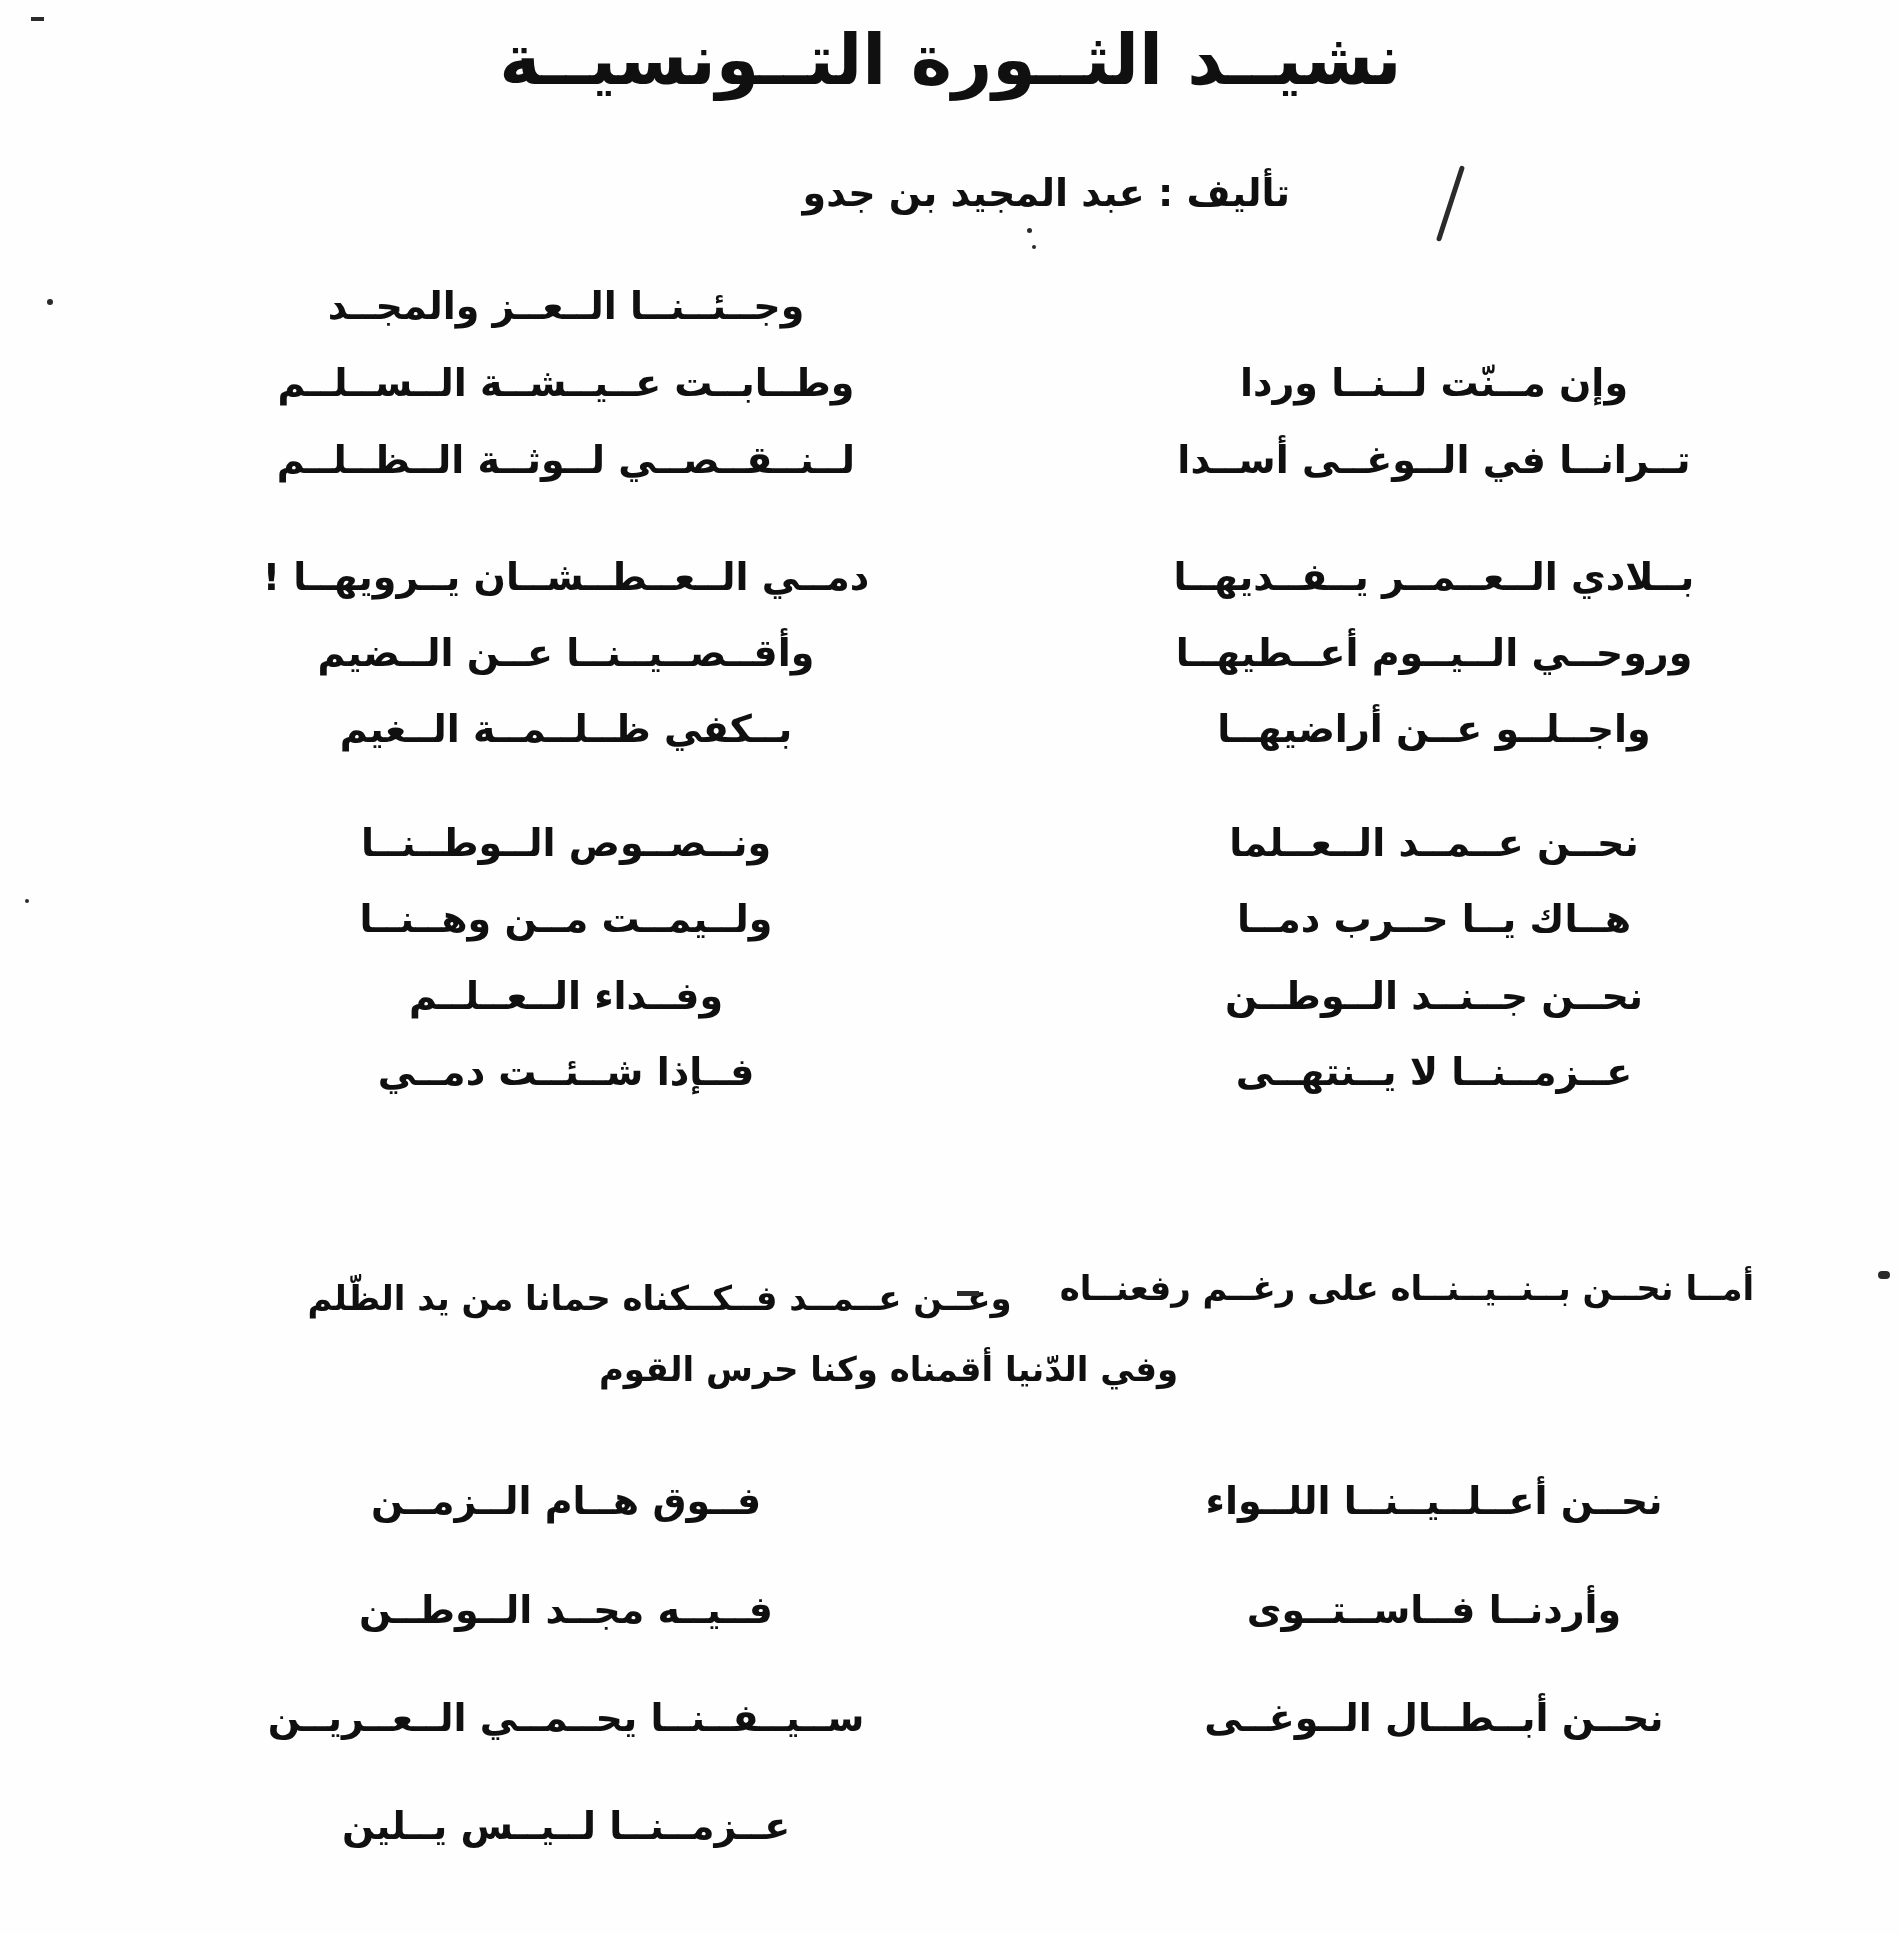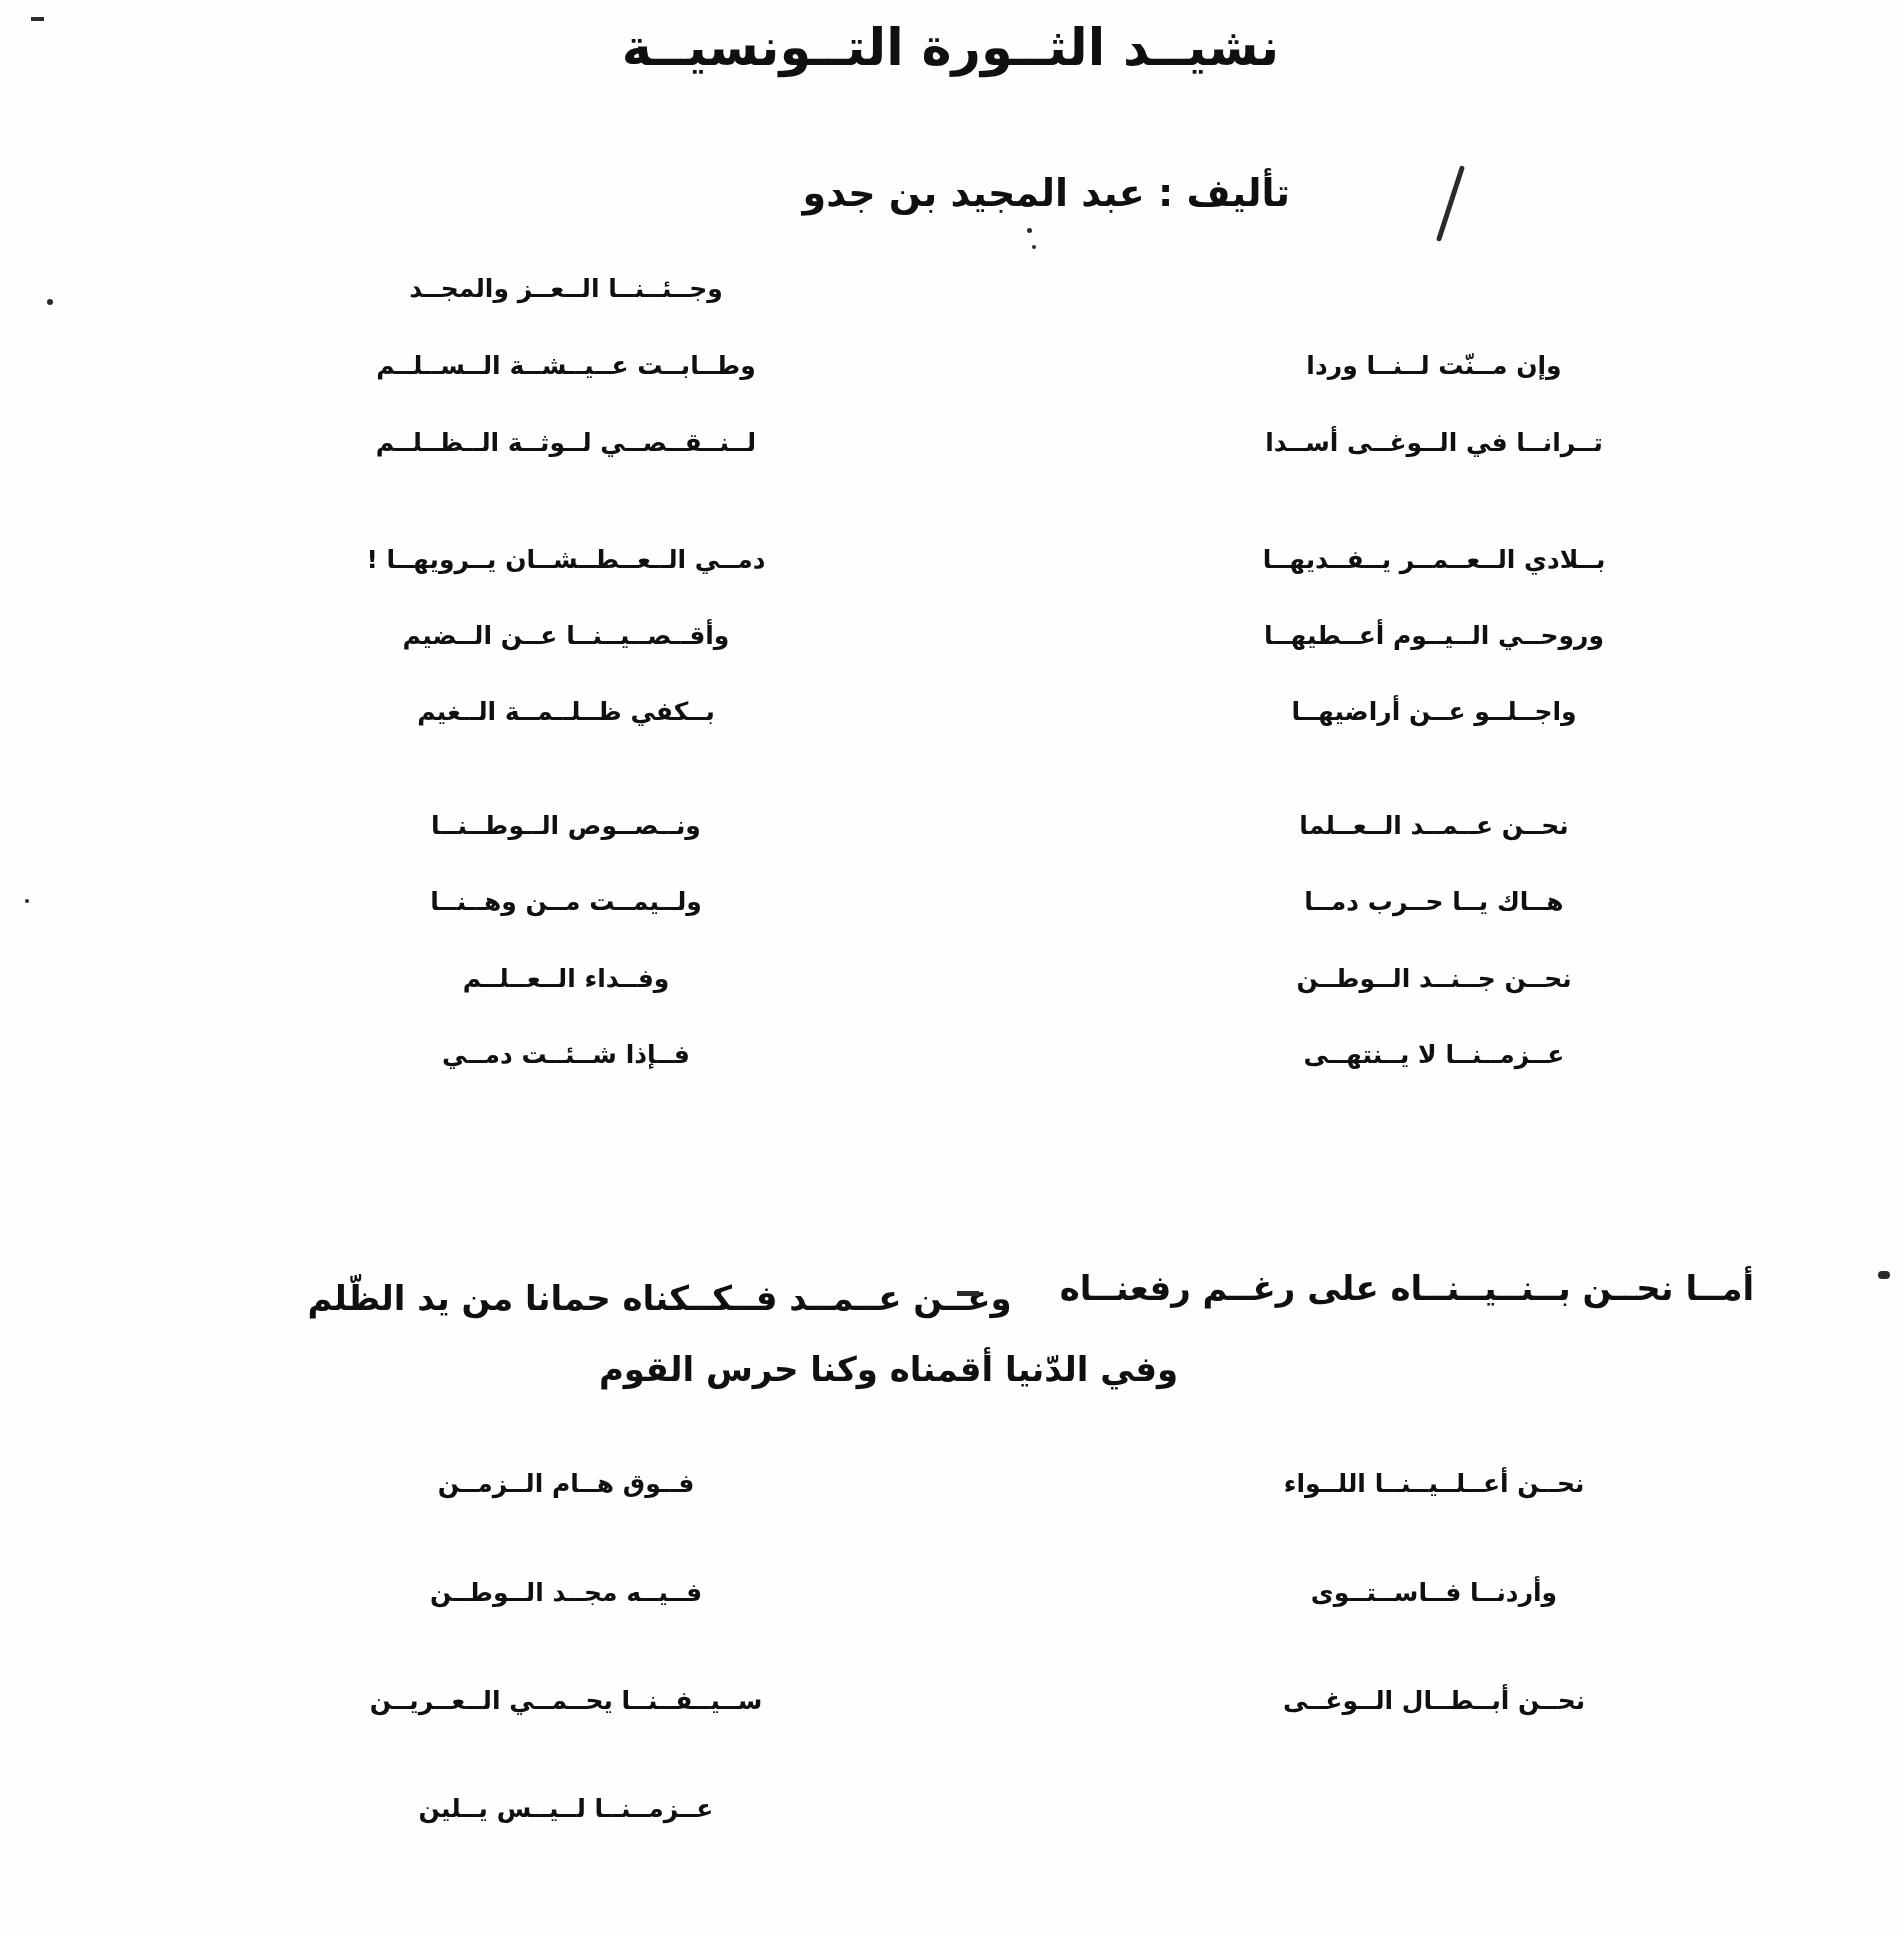--- a/index.html
+++ b/index.html
@@ -8,31 +8,31 @@
     width:1902px;height:1934px;
     background:#fefefe;
     font-family:"DejaVu Sans", sans-serif;
     color:#101010;
     font-weight:bold;
     overflow:hidden;
   }
   .ar{direction:rtl;unicode-bidi:embed;}
   .title{
     position:absolute;top:15px;left:58px;width:1785px;
-    text-align:center;font-size:51px;line-height:1.3;
+    text-align:center;font-size:70px;line-height:1.3;
     letter-spacing:0;
   }
   .byline{
     position:absolute;top:169px;right:612px;
     font-size:38px;line-height:1.3;text-align:right;margin-left:28px;
   }
   .row{position:absolute;left:0;width:100%;height:76px;}
   .hemi{
-    position:absolute;top:4px;
-    font-size:25px;line-height:1.5;
+    position:absolute;top:12px;
+    font-size:38px;line-height:1.5;
     text-align:center;white-space:nowrap;
   }
   .hemi.r{right:100px;width:736px;}
   .hemi.l{left:190px;width:752px;}
   .bridge-hemi{
     position:absolute;font-size:34px;line-height:1.5;
     white-space:nowrap;text-align:center;
   }
   .bridge-r{top:1263px;right:121px;width:748px;}
   .bridge-l{top:1273px;left:298px;width:723px;}

